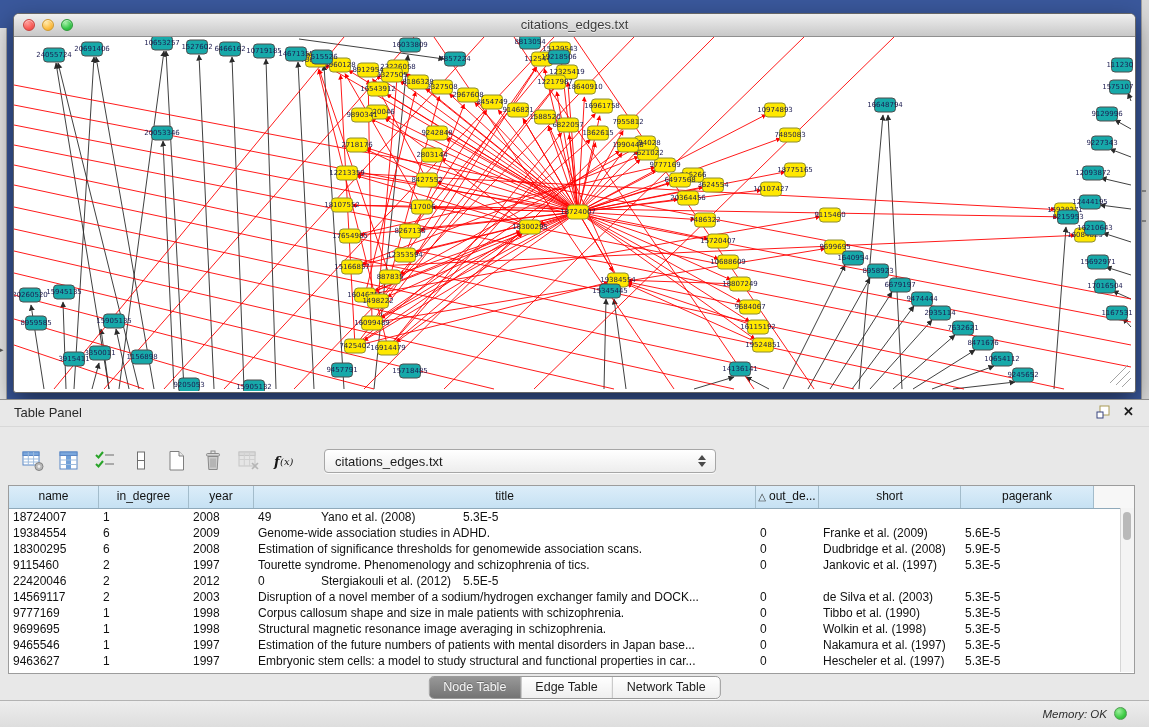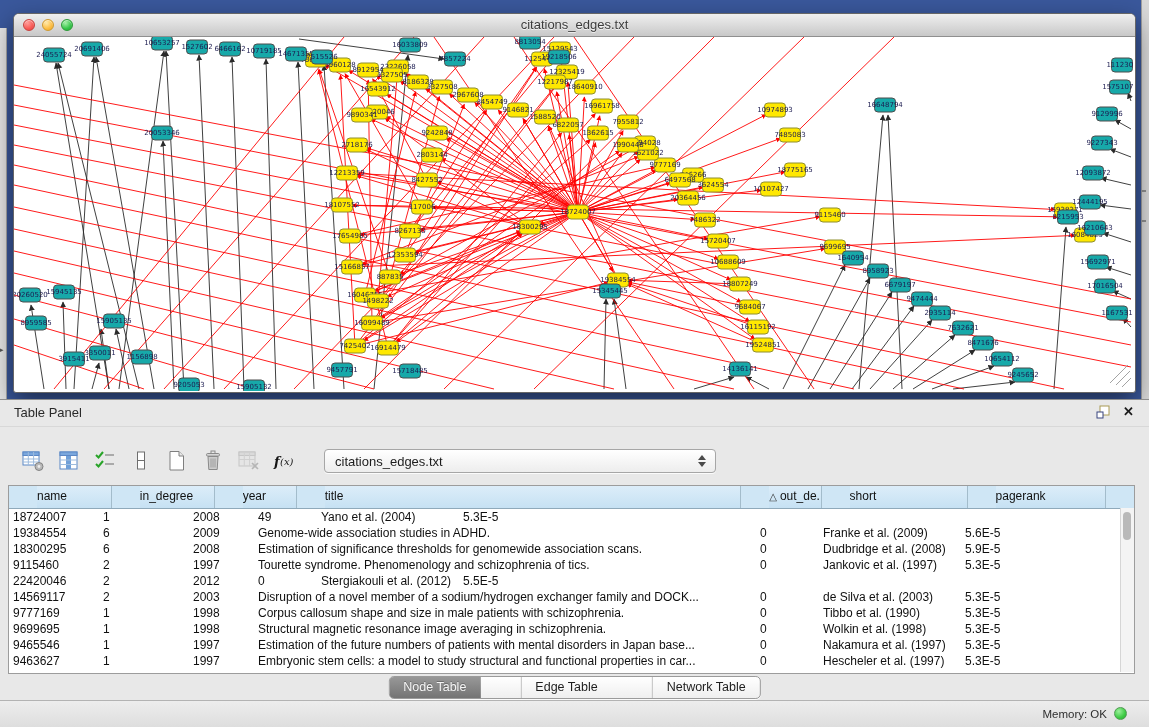--- a/index.html
+++ b/index.html
@@ -33,38 +33,38 @@
   .selector{margin-left:16px;width:392px;height:24px;border:1px solid #a6a6a6;border-radius:4px;
             background:linear-gradient(#ffffff,#ededed);box-shadow:0 1px 0 rgba(255,255,255,.8);
             position:relative;font-size:13px;color:#1d1d1d;line-height:24px;padding-left:10px;box-sizing:border-box;}
   .updown{position:absolute;right:9px;top:5px;display:flex;flex-direction:column;gap:2px;}
   .updown i{display:block;width:0;height:0;border-left:4px solid transparent;border-right:4px solid transparent;}
   .updown i.up{border-bottom:5px solid #4a4a4a;}
   .updown i.dn{border-top:5px solid #4a4a4a;}
   
   .tablewrap{position:absolute;left:8px;top:85px;width:1125px;height:187px;background:#fff;border:1px solid #9c9c9c;overflow:hidden;}
   .thead{display:flex;height:22px;background:#cfe6f5;border-bottom:1px solid #8fa9ba;}
-  .th{box-sizing:border-box;border-right:1px solid #a3bccb;font-size:12px;color:#111;text-align:left;line-height:21px;
-      white-space:nowrap;overflow:hidden;background:linear-gradient(#dcedf9,#c6e1f3);margin-left:28px;}
+  .th{box-sizing:border-box;border-right:1px solid #a3bccb;font-size:12px;color:#111;text-align:center;line-height:21px;
+      white-space:nowrap;overflow:hidden;background:linear-gradient(#dcedf9,#c6e1f3);}
   .th .sort{font-size:10px;margin-right:3px;color:#333;}
   .th.filler{background:#f7f7f7;border-right:none;flex:1;}
   .tr{display:flex;height:16px;}
   .td{box-sizing:border-box;padding-left:4px;font-size:12px;color:#101010;line-height:16px;white-space:nowrap;overflow:hidden;}
   .vscroll{position:absolute;right:0;top:22px;width:13px;height:164px;background:#f4f4f4;border-left:1px solid #d6d6d6;}
   .vthumb{position:absolute;left:2px;top:4px;width:8px;height:28px;border-radius:5px;background:#b9b9b9;}
   
   .tabs{position:absolute;top:276px;left:50%;transform:translateX(-50%);display:flex;height:21px;
         border:1px solid #9b9b9b;border-radius:5px;overflow:hidden;background:linear-gradient(#ffffff,#efefef);
-        box-shadow:0 1px 0 rgba(255,255,255,.8);gap:40px;}
+        box-shadow:0 1px 0 rgba(255,255,255,.8);}
   .tab{padding:0 14px;line-height:21px;font-size:12.5px;color:#1e1e1e;border-left:1px solid #c2c2c2;}
   .tab:first-child{border-left:none;}
   .tab.active{background:linear-gradient(#989898,#747474);color:#f5f5f5;text-shadow:0 -1px 0 rgba(0,0,0,.25);}
   
   .statusbar{position:absolute;left:0;top:700px;width:1149px;height:27px;background:linear-gradient(#ededed,#dddddd);border-top:1px solid #b3b3b3;}
-  .mem{position:absolute;right:42px;top:7px;font-size:11.5px;color:#2e2e2e;}
+  .mem{position:absolute;right:42px;top:7px;font-size:11.5px;color:#2e2e2e;font-style:italic;}
   .dot{position:absolute;right:22px;top:6px;width:13px;height:13px;border-radius:50%;
        background:radial-gradient(circle at 35% 30%,#9cf09c,#3ecb44 60%,#2da534);border:1px solid #4f9b52;box-sizing:border-box;}
 </style>
 </head>
 <body>
 
 <div class="stage">
 
   <div class="left-sliver">
     <span class="caret">▸</span>
@@ -821,21 +821,21 @@
           <div class="th" style="width:142px"><span>short</span></div>
           <div class="th" style="width:133px"><span>pagerank</span></div>
           <div class="th filler"></div>
         </div>
       <div class="tbody" id="tbody">
           <div class="tr">
             <div class="td" style="width:90px">18724007</div>
             <div class="td" style="width:90px">1</div>
             <div class="td" style="width:65px">2008</div>
             <div class="td" style="width:63px">49</div>
-            <div class="td" style="width:142px">Yano et al. (2004)</div>
+            <div class="td" style="width:142px">Yano et al. (2008)</div>
             <div class="td" style="width:133px">5.3E-5</div>
           </div>
           <div class="tr">
             <div class="td" style="width:90px">19384554</div>
             <div class="td" style="width:90px">6</div>
             <div class="td" style="width:65px">2009</div>
             <div class="td" style="width:502px">Genome-wide association studies in ADHD.</div>
             <div class="td" style="width:63px">0</div>
             <div class="td" style="width:142px">Franke et al. (2009)</div>
             <div class="td" style="width:133px">5.6E-5</div>

